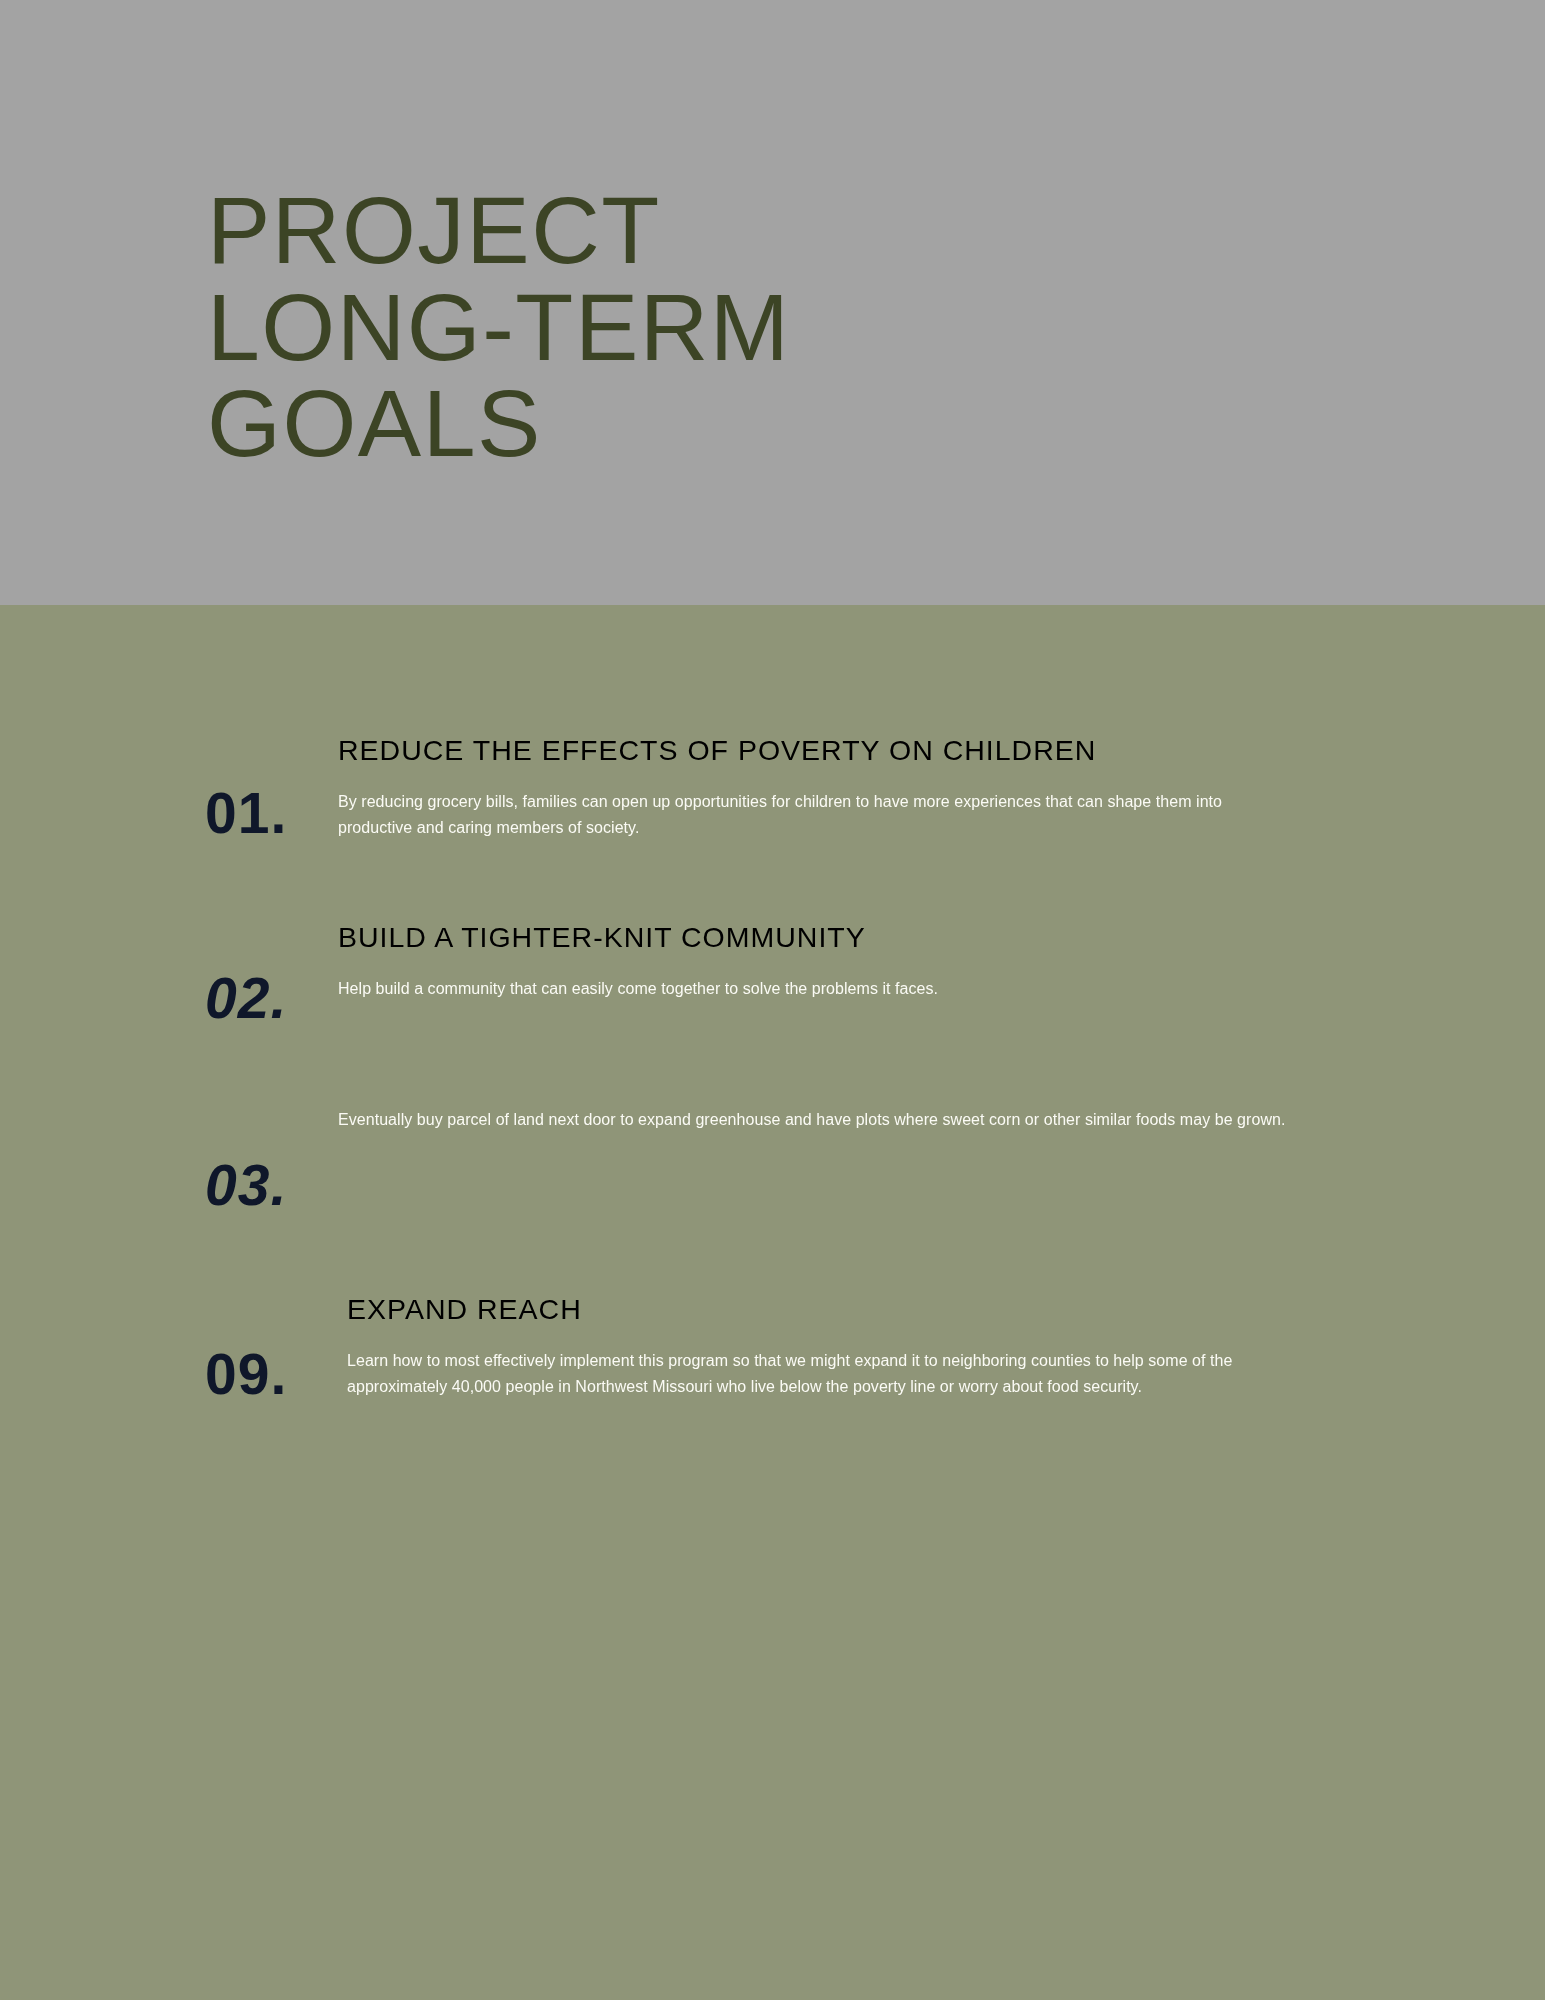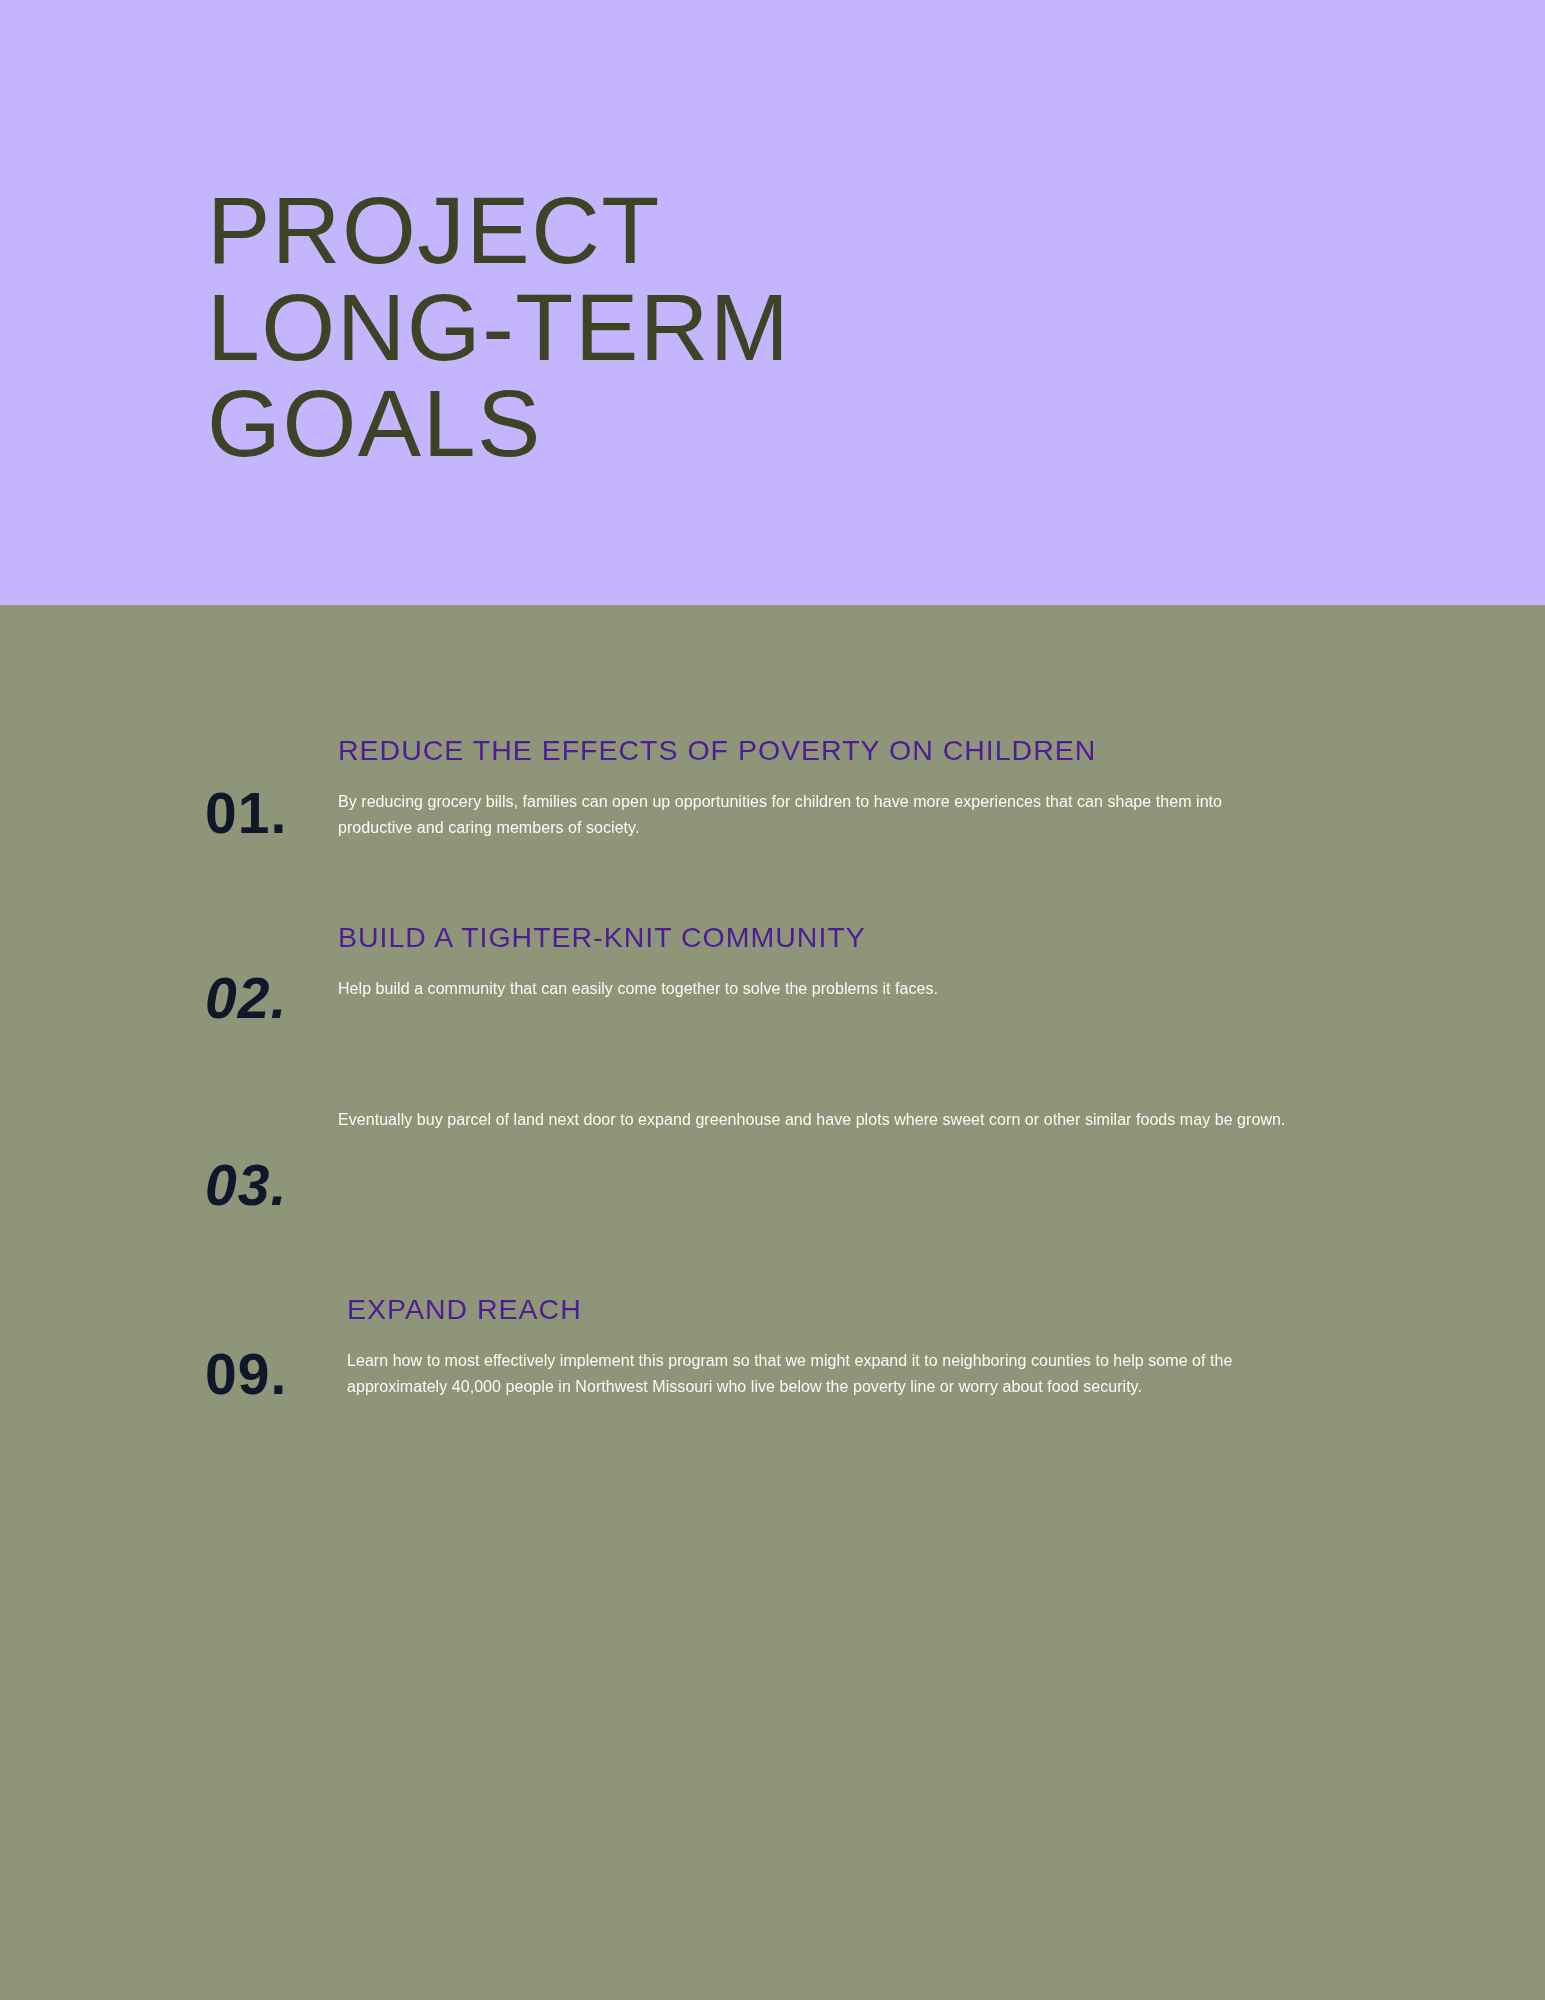--- a/index.html
+++ b/index.html
@@ -22,21 +22,21 @@
     overflow: hidden;
   }
 
   
   .header-band {
     position: absolute;
     left: 0;
     top: 0;
     width: 1545px;
     height: 605px;
-    background: #c4b5fd;
+    background: #a3a3a3;
   }
 
   .page-title {
     position: absolute;
     left: 207px;
     top: 118px;
     width: 1100px;
     color: #3c4425;
     font-family: "Liberation Sans", sans-serif;
     font-size: 95px;
@@ -83,21 +83,21 @@
     padding-top: 52px;
   }
 
   .goal-body {
     flex: 1 1 auto;
     max-width: 950px;
     padding-left: 3px;
   }
 
   .goal-heading {
-    color: #4c1d95;
+    color: #000000;
     font-family: "Liberation Sans", sans-serif;
     font-size: 28.5px;
     font-weight: 400;
     letter-spacing: 1.0px;
     line-height: 1.25;
     margin: 0 0 20px 0;
     white-space: nowrap;
   }
 
   .goal-text {

